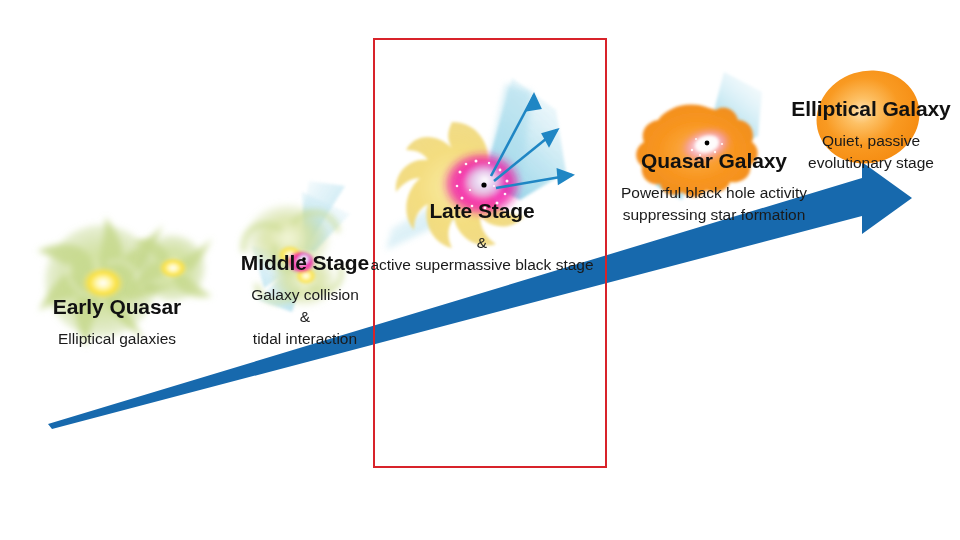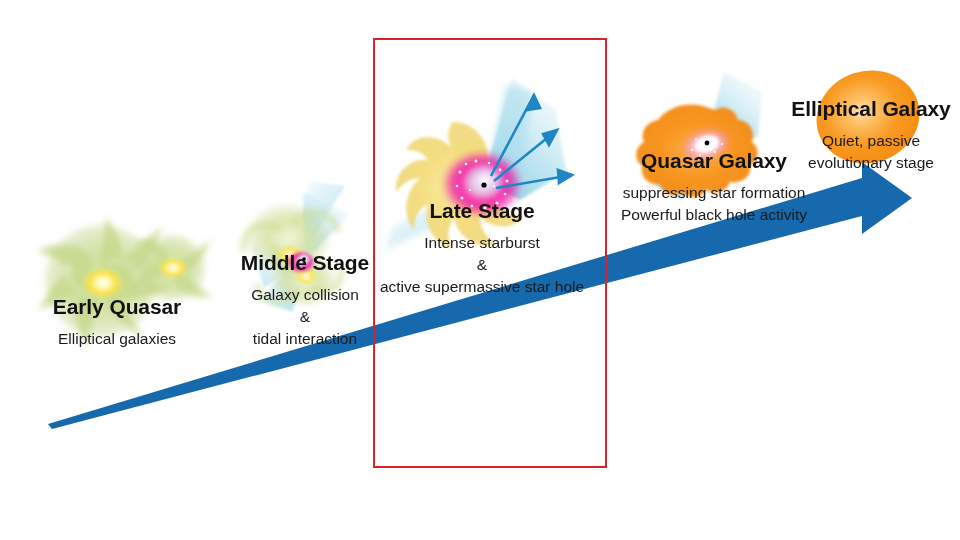--- a/index.html
+++ b/index.html
@@ -337,31 +337,30 @@
     <div class="stage-desc">
       <span>Galaxy collision</span>
       <span>&amp;</span>
       <span>tidal interaction</span>
     </div>
   </div>
 
   <div class="label-block stage-label" id="label-late">
     <div class="stage-title">Late Stage</div>
     <div class="stage-desc">
-      <span>Intense starburst</span>
       <span>&amp;</span>
-      <span>active supermassive star hole</span>
+      <span>active supermassive black stage</span>
     </div>
   </div>
 
   <div class="label-block stage-label" id="label-quasar">
     <div class="stage-title">Quasar Galaxy</div>
     <div class="stage-desc">
+      <span>Powerful black hole activity</span>
       <span>suppressing star formation</span>
-      <span>Powerful black hole activity</span>
     </div>
   </div>
 
   <div class="label-block stage-label" id="label-ellip">
     <div class="stage-title">Elliptical Galaxy</div>
     <div class="stage-desc">
       <span>Quiet, passive</span>
       <span>evolutionary stage</span>
     </div>
   </div>

